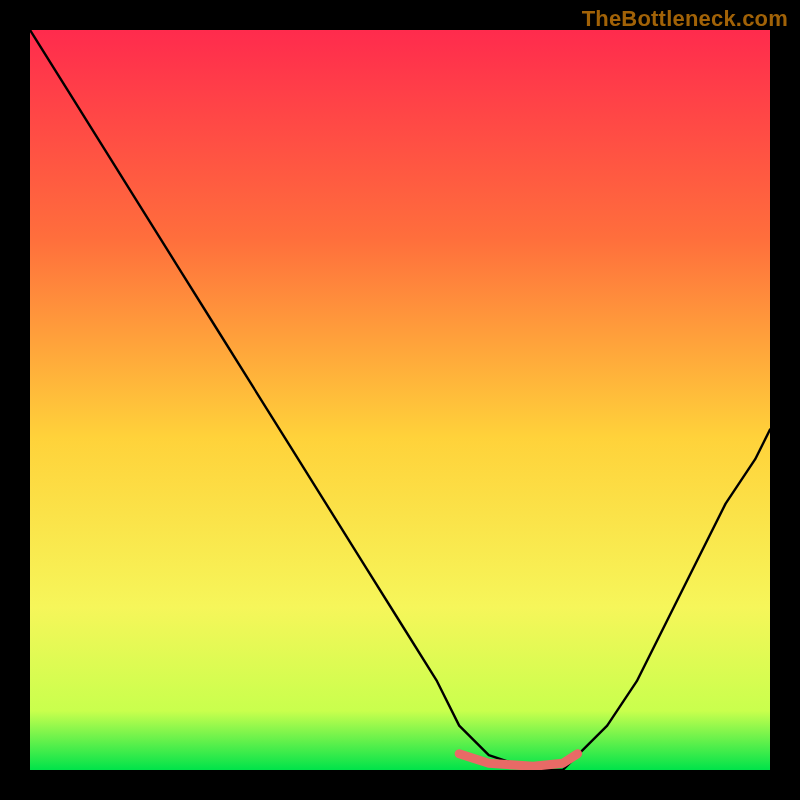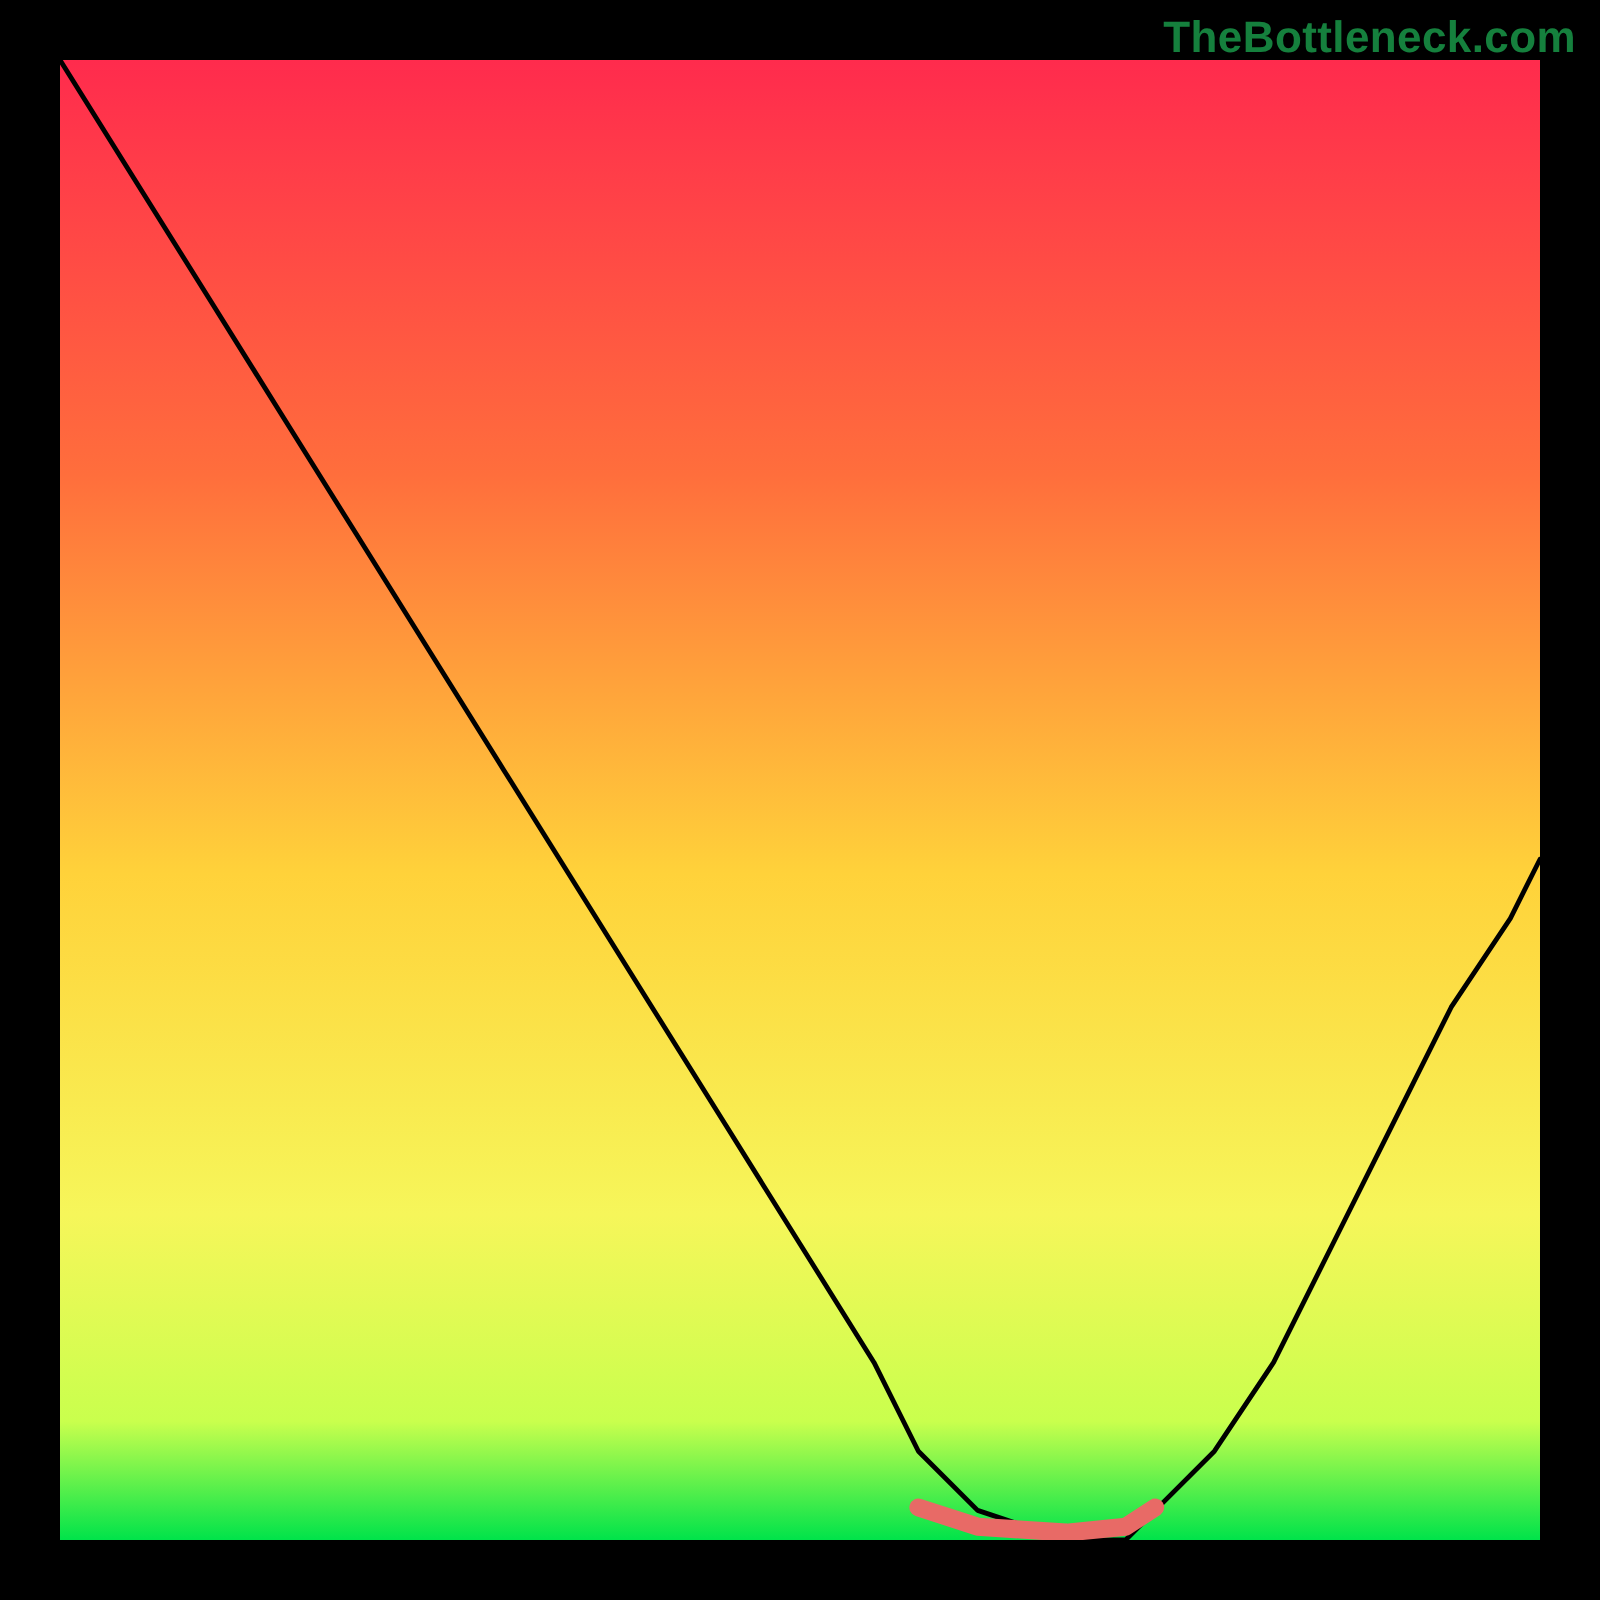--- a/index.html
+++ b/index.html
@@ -16,21 +16,21 @@
     left: 30px;
     top: 30px;
     width: 740px;
     height: 740px;
     background: #000;
   }
   .watermark {
     position: absolute;
     top: 6px;
     right: 12px;
-    color: #15803d;
+    color: #a16207;
     font-size: 22px;
     font-weight: 600;
     letter-spacing: 0.2px;
     z-index: 10;
   }
   svg {
     position: absolute;
     left: 30px;
     top: 30px;
   }

